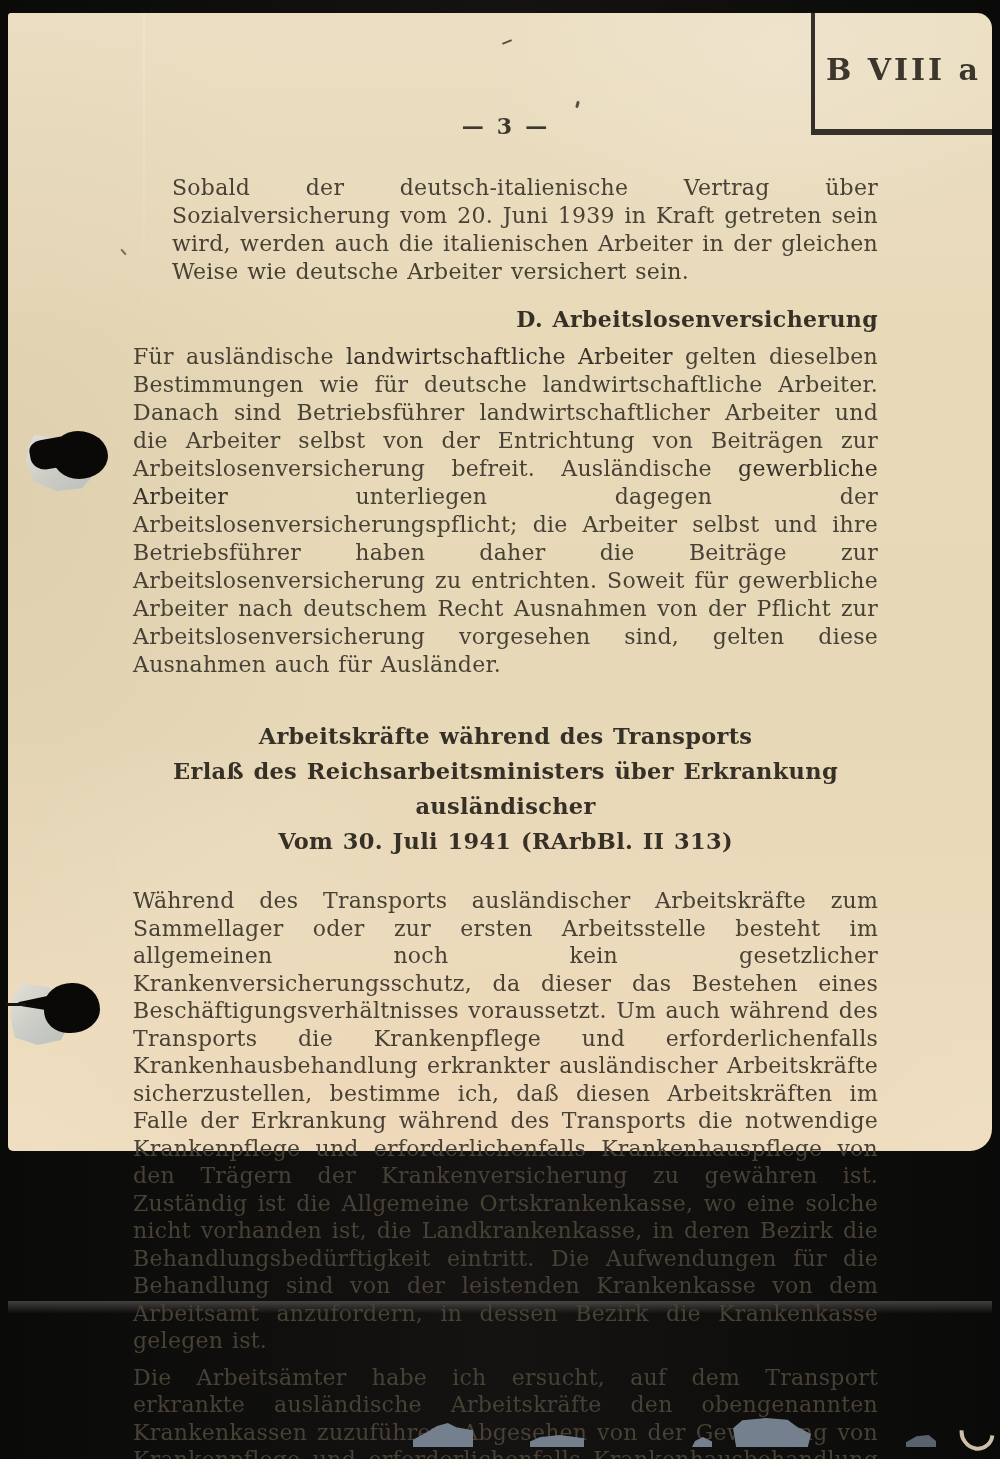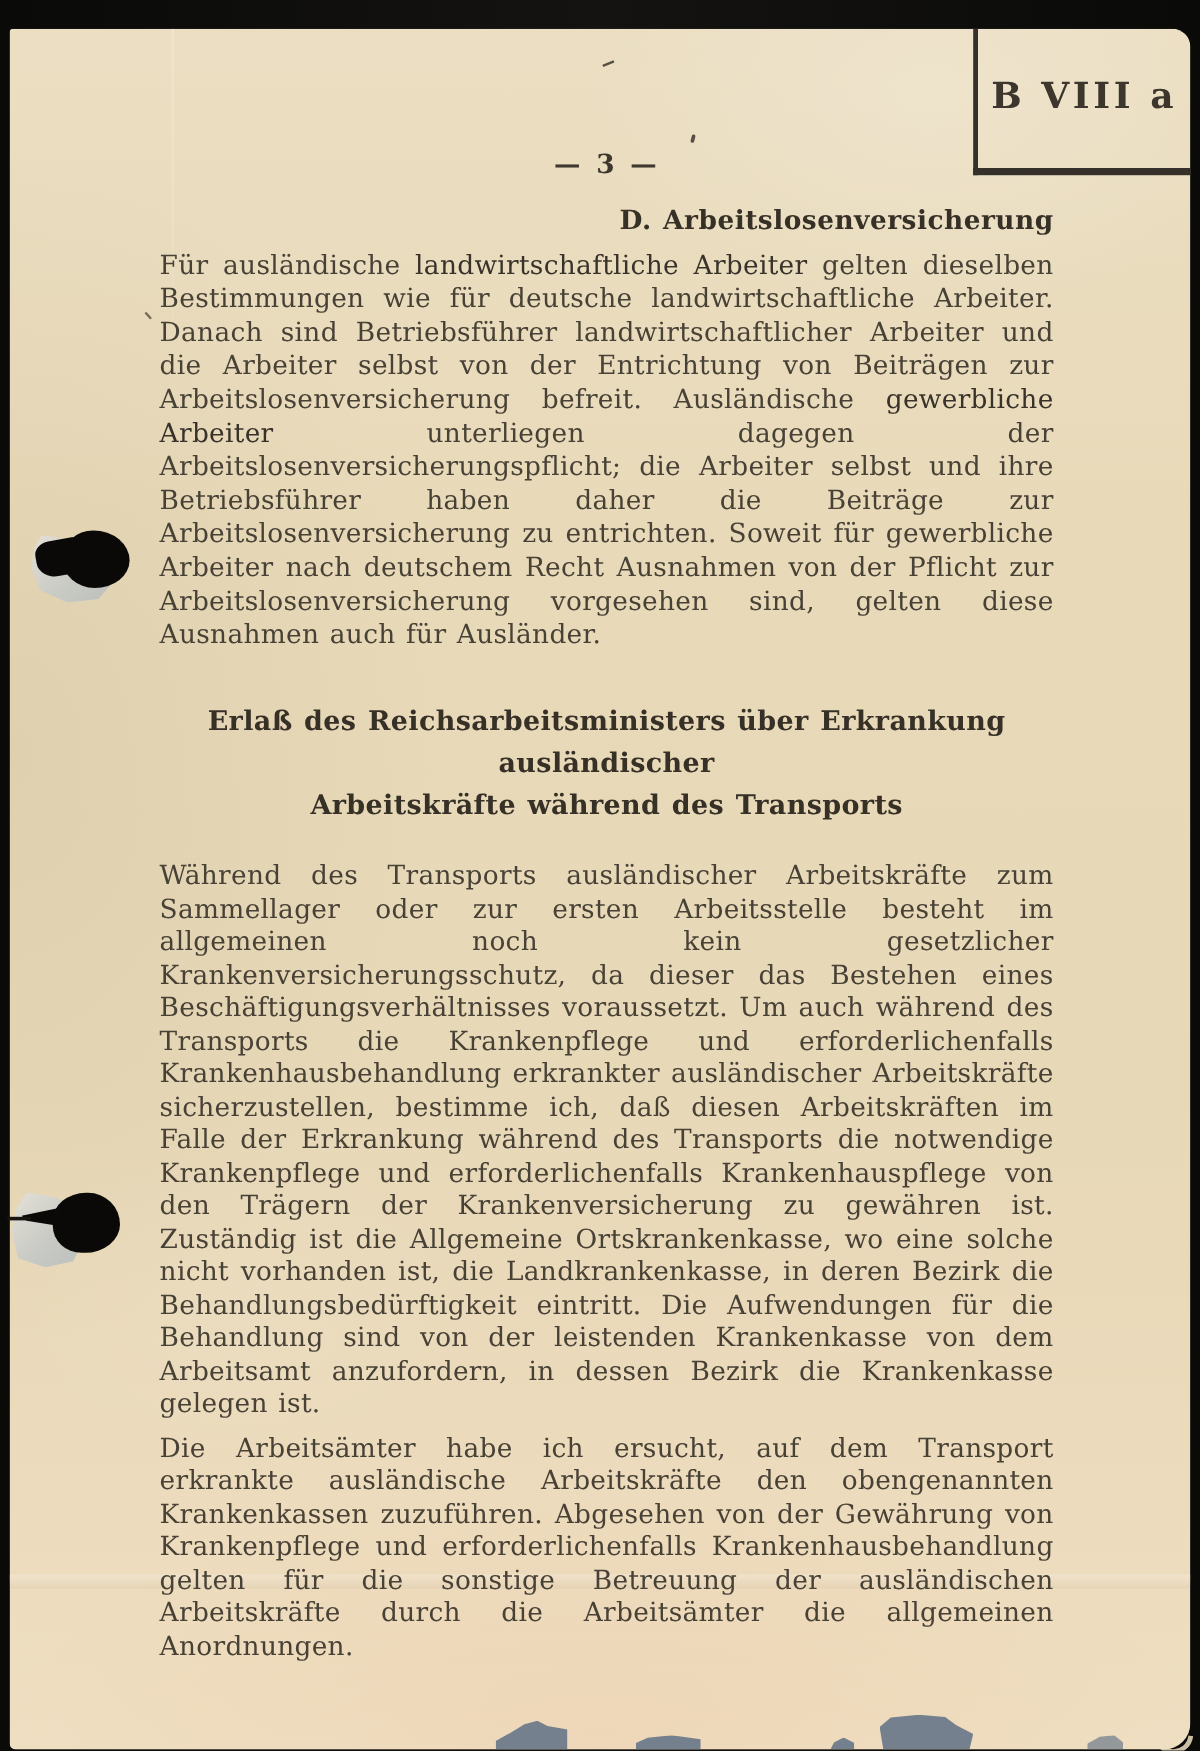--- a/index.html
+++ b/index.html
@@ -11,22 +11,22 @@
   }
   .scan {
     position: relative;
     width: 1000px; height: 1459px;
     background: linear-gradient(90deg, #0a0a09 0%, #141311 50%, #0a0a09 100%);
     overflow: hidden;
   }
   
   .paper {
     position: absolute;
-    left: 8px; top: 24px;
-    width: 984px; height: 1434px;
+    left: 8px; top: 13px;
+    width: 984px; height: 1138px;
     background:
       radial-gradient(420px 260px at 78% 4%, rgba(255,255,255,0.18), transparent 70%),
       radial-gradient(500px 700px at 0% 42%, rgba(110,92,62,0.07), transparent 72%),
       radial-gradient(700px 260px at 50% 99%, rgba(235,170,130,0.14), transparent 75%),
       radial-gradient(300px 200px at 20% 75%, rgba(255,255,255,0.07), transparent 70%),
       linear-gradient(180deg, #ebdec2 0%, #e8dab9 28%, #e7d8b8 62%, #ecdbbc 86%, #efdfc2 100%);
     border-radius: 3px 15px 22px 5px;
   }
   
   .fold-line {
@@ -194,28 +194,30 @@
     <div class="crease-bottom"></div>
 
     <div class="class-box">
       <span>B VIII a</span>
     </div>
 
     <div class="content">
 
       <div class="page-no">— 3 —</div>
 
+      <p class="intro-para">Sobald der deutsch-italienische Vertrag über Sozialversicherung vom 20. Juni 1939 in Kraft getreten sein wird, werden auch die italienischen Arbeiter in der gleichen Weise wie deutsche Arbeiter versichert sein.</p>
 
       <h2 class="heading-d">D. Arbeitslosenversicherung</h2>
 
       <p class="section-para"><span>Für ausländische </span><span class="b">landwirtschaftliche Arbeiter</span><span> gelten dieselben Bestimmungen wie für deutsche landwirtschaftliche Arbeiter. Danach sind Betriebsführer landwirtschaftlicher Arbeiter und die Arbeiter selbst von der Entrichtung von Beiträgen zur Arbeitslosenversicherung befreit. Ausländische </span><span class="b">gewerbliche Arbeiter</span><span> unterliegen dagegen der Arbeitslosenversicherungspflicht; die Arbeiter selbst und ihre Betriebsführer haben daher die Beiträge zur Arbeitslosenversicherung zu entrichten. Soweit für gewerbliche Arbeiter nach deutschem Recht Ausnahmen von der Pflicht zur Arbeitslosenversicherung vorgesehen sind, gelten diese Ausnahmen auch für Ausländer.</span></p>
 
       <div class="decree-title">
+        <div>Arbeitskräfte während des Transports</div>
         <div>Erlaß des Reichsarbeitsministers über Erkrankung ausländischer</div>
-        <div>Arbeitskräfte während des Transports</div>
+        <div>Vom 30. Juli 1941 (RArbBl. II 313)</div>
       </div>
 
       <p class="decree-p1">Während des Transports ausländischer Arbeitskräfte zum Sammellager oder zur ersten Arbeitsstelle besteht im allgemeinen noch kein gesetzlicher Krankenversicherungsschutz, da dieser das Bestehen eines Beschäftigungsverhältnisses voraussetzt. Um auch während des Transports die Krankenpflege und erforderlichenfalls Krankenhausbehandlung erkrankter ausländischer Arbeitskräfte sicherzustellen, bestimme ich, daß diesen Arbeitskräften im Falle der Erkrankung während des Transports die notwendige Krankenpflege und erforderlichenfalls Krankenhauspflege von den Trägern der Krankenversicherung zu gewähren ist. Zuständig ist die Allgemeine Ortskrankenkasse, wo eine solche nicht vorhanden ist, die Landkrankenkasse, in deren Bezirk die Behandlungsbedürftigkeit eintritt. Die Aufwendungen für die Behandlung sind von der leistenden Krankenkasse von dem Arbeitsamt anzufordern, in dessen Bezirk die Krankenkasse gelegen ist.</p>
 
       <p class="decree-p2">Die Arbeitsämter habe ich ersucht, auf dem Transport erkrankte ausländische Arbeitskräfte den obengenannten Krankenkassen zuzuführen. Abgesehen von der Gewährung von Krankenpflege und erforderlichenfalls Krankenhausbehandlung gelten für die sonstige Betreuung der ausländischen Arbeitskräfte durch die Arbeitsämter die allgemeinen Anordnungen.</p>
 
     </div>
 
     <div class="hole hole1">
       <div class="halo"></div>

